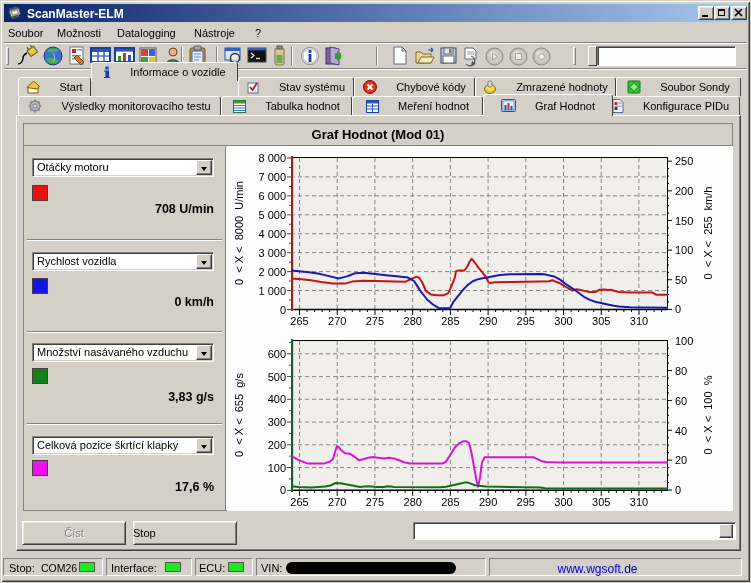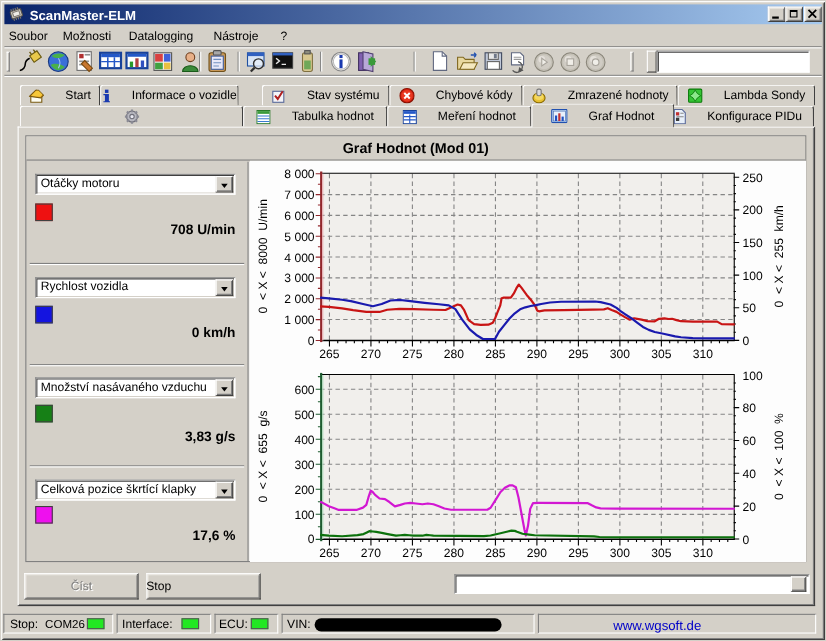--- a/index.html
+++ b/index.html
@@ -215,21 +215,21 @@
 .tab svg{flex:0 0 auto}
 </style>
 <div class="tab" style="left:18px;top:77px;width:73px">
     <svg width="14" height="13" viewBox="0 0 14 13">
       <path d="M2 6 L7 1 L12 6 L12 12 L2 12 Z" fill="#fdfdf2" stroke="#7a5a10"></path>
       <path d="M1 6.5 L6.5 1 L9 1 L13.5 5.5 L11 8 Z" fill="#e8a820" stroke="#7a5a10"></path>
       <path d="M2.5 6 L7 1.5 L9 1.5 L12.5 5 L10.5 7 Z" fill="#f6c83a"></path>
     </svg>
     <span>Start</span>
   </div>
-<div class="tab" style="left:91px;top:77px;width:126px">
+<div class="tab" style="left:91px;top:62px;width:147px">
     <svg width="8" height="13" viewBox="0 0 8 13">
       <rect x="2.4" y="0.5" width="3.2" height="3" fill="#1a3ab0"></rect>
       <path d="M1 4.5 H6 V11 H7 V12 H1 V11 H2.4 V5.5 H1 Z" fill="#1a3ab0"></path>
     </svg>
     <span>Informace o vozidle</span>
   </div>
 <div class="tab" style="left:238px;top:77px;width:116px">
     <svg width="13" height="13" viewBox="0 0 13 13">
       <rect x="1" y="2" width="10" height="10" fill="#f4f4f8" stroke="#5a6a9a"></rect>
       <path d="M3 6 L5.5 9 L10 2" fill="none" stroke="#b02020" stroke-width="1.8"></path>
@@ -250,38 +250,39 @@
       <ellipse cx="7" cy="8" rx="4" ry="3" fill="#f4d860"></ellipse>
       <rect x="5" y="1" width="4" height="6" rx="1.5" fill="#d8d8dc" stroke="#777"></rect>
     </svg>
     <span>Zmrazené hodnoty</span>
   </div>
 <div class="tab" style="left:616px;top:77px;width:125px">
     <svg width="14" height="14" viewBox="0 0 14 14">
       <rect x="1" y="1" width="12" height="12" rx="1" fill="#35c435" stroke="#0a7a0a"></rect>
       <path d="M7 2 L9 5 L12 7 L9 9 L7 12 L5 9 L2 7 L5 5 Z" fill="#8ae88a" stroke="#0a7a0a" stroke-width="0.8"></path>
     </svg>
-    <span>Lambda Sondy</span>
+    <span>Soubor Sondy</span>
   </div>
 
 <div class="tab" style="left:18px;top:96px;width:203px">
     <svg width="14" height="14" viewBox="0 0 14 14">
       <circle cx="7" cy="7" r="5" fill="#b8b8c0" stroke="#70707a"></circle>
       <g stroke="#8a8a94" stroke-width="2">
         <line x1="7" y1="0.5" x2="7" y2="3"></line>
         <line x1="7" y1="11" x2="7" y2="13.5"></line>
         <line x1="0.5" y1="7" x2="3" y2="7"></line>
         <line x1="11" y1="7" x2="13.5" y2="7"></line>
         <line x1="2.4" y1="2.4" x2="4.2" y2="4.2"></line>
         <line x1="9.8" y1="9.8" x2="11.6" y2="11.6"></line>
         <line x1="11.6" y1="2.4" x2="9.8" y2="4.2"></line>
         <line x1="2.4" y1="11.6" x2="4.2" y2="9.8"></line>
       </g>
       <circle cx="7" cy="7" r="2" fill="#e8e8f0" stroke="#70707a"></circle>
     </svg>
+    <span>Výsledky monitorovacího testu</span>
   </div>
 <div class="tab" style="left:221px;top:96px;width:131px">
     <svg width="13" height="13" viewBox="0 0 13 13">
       <rect x="0.5" y="0.5" width="12" height="12" fill="#fff" stroke="#2a7a2a"></rect>
       <rect x="1" y="1" width="11" height="2.5" fill="#3a9a3a"></rect>
       <g stroke="#3a7ad0" stroke-width="1">
         <line x1="1" y1="5.5" x2="12" y2="5.5"></line>
         <line x1="1" y1="8" x2="12" y2="8"></line>
         <line x1="1" y1="10.5" x2="12" y2="10.5"></line>
       </g>

